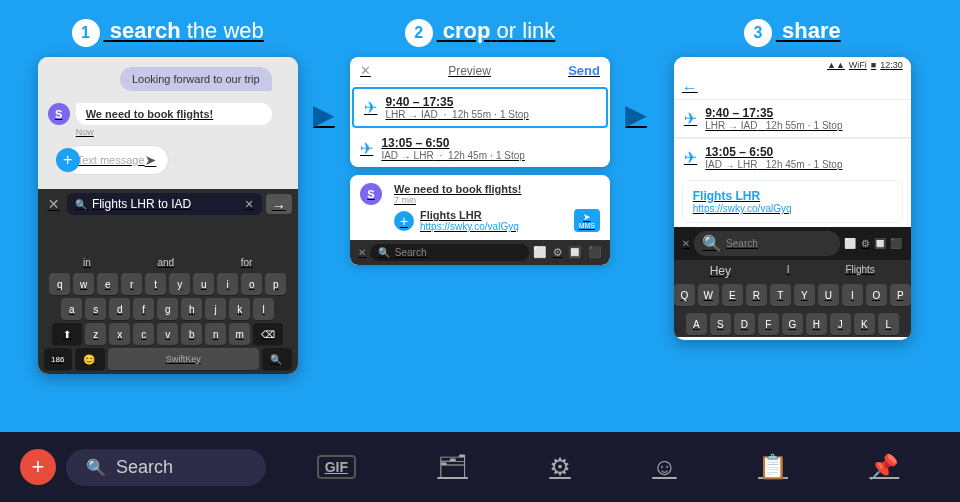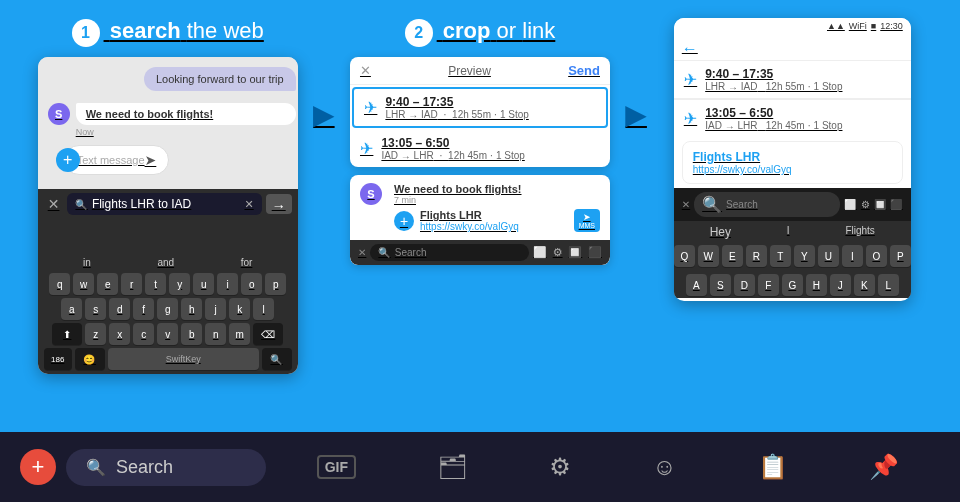--- a/index.html
+++ b/index.html
@@ -65,21 +65,21 @@
     .phone-mockup {
       background: #e8e8e8;
       border-radius: 10px;
       width: 260px;
       overflow: hidden;
       box-shadow: 0 4px 15px rgba(0,0,0,0.3);
     }
 
     .chat-area {
       background: #e8e8e8;
-      padding: 10px 2px 6px 10px;
+      padding: 10px 26px 6px 10px;
       min-height: 100px;
     }
 
     .chat-bubble-right {
       background: #c8c8e8;
       border-radius: 12px 12px 2px 12px;
       padding: 6px 12px;
       font-size: 11px;
       color: #333;
       display: inline-block;
@@ -506,20 +506,21 @@
       align-items: center;
       justify-content: space-around;
       flex: 1;
     }
     .tool-btn {
       display: flex;
       flex-direction: column;
       color: #aaa;
       cursor: pointer;
       font-size: 22px;
+      text-decoration: underline;
     }
     .tool-btn.gif {
       border: 2px solid #555;
       border-radius: 4px;
       padding: 2px 6px;
       font-size: 14px;
       font-weight: 700;
       color: #aaa;
     }
   </style>
@@ -688,20 +689,24 @@
             <span>⬛</span>
           </div>
         </div>
       </div>
     </div>
   </div>
 
   <div class="arrow">▶</div>
 
   <div class="panel">
+    <div class="panel-title">
+      <span class="num">3</span>
+      <strong>share</strong>
+    </div>
     <div class="phone3">
 
       <div class="phone3-status">
         <span>▲▲</span>
         <span>WiFi</span>
         <span>■</span>
         <span>12:30</span>
       </div>
 
       <div class="phone3-header">

